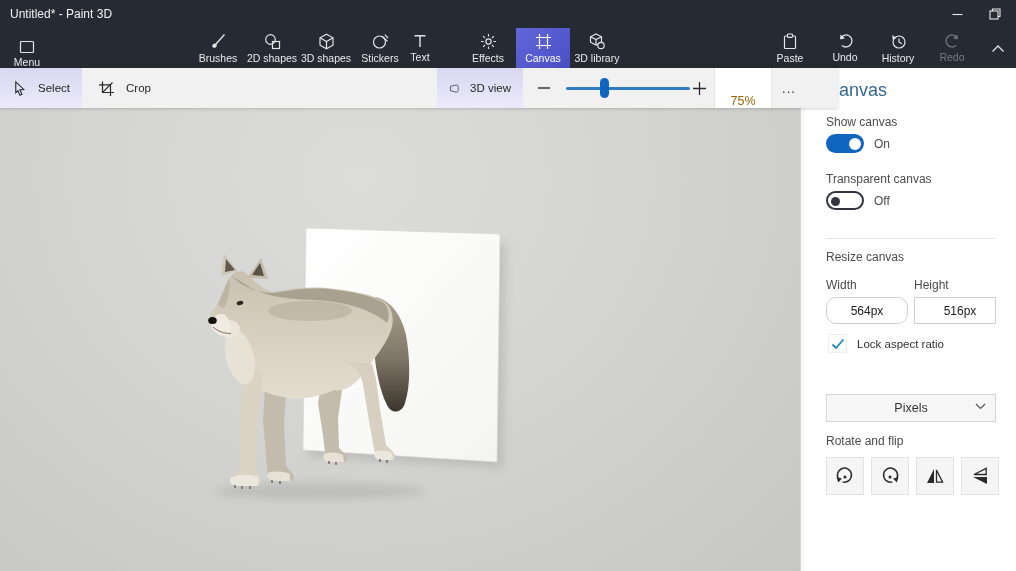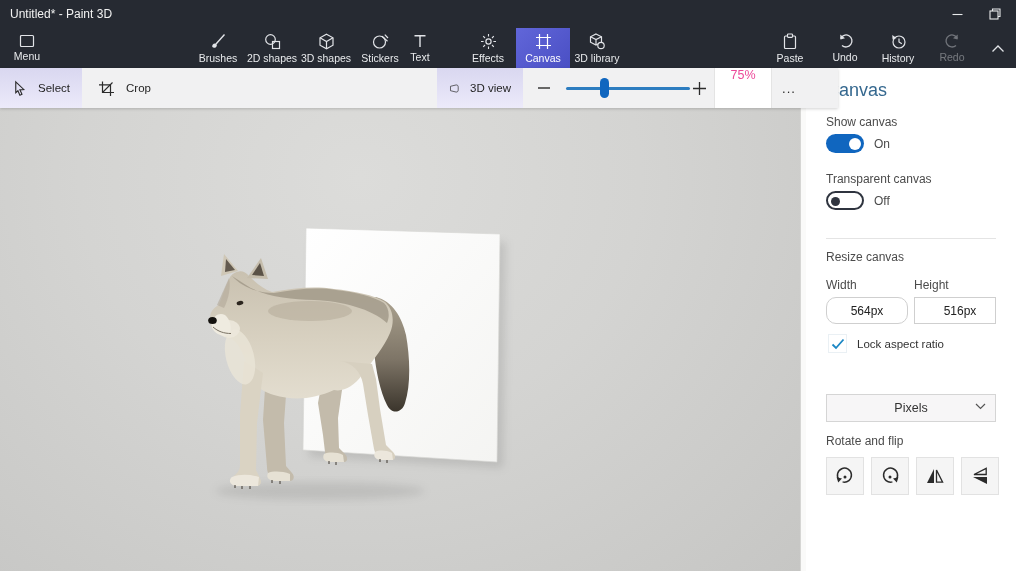--- a/index.html
+++ b/index.html
@@ -9,21 +9,21 @@
   
   .titlebar{position:absolute;left:0;top:0;width:1016px;height:28px;background:#262a32;padding-left:36px;}
   .title-text{position:absolute;left:10px;top:7px;font-size:12px;color:#f2f2f2;}
   .win-controls{position:absolute;right:0;top:0;height:28px;display:flex;}
   .win-btn{width:38px;height:28px;display:flex;align-items:center;justify-content:center;}
   .win-btn svg{display:block;}
 
   
   .toolbar{position:absolute;left:0;top:28px;width:1016px;height:40px;background:#262a32;}
   .menu-block{position:absolute;left:6px;top:0;width:42px;height:40px;display:flex;flex-direction:column;
-              align-items:center;justify-content:center;gap:2px;}
+              align-items:center;justify-content:flex-end;gap:2px;}
   .tab{position:absolute;top:0;width:54px;height:40px;display:flex;flex-direction:column;
        align-items:center;justify-content:center;gap:2px;cursor:default;}
   .tab.active{background:linear-gradient(135deg,#6166d9,#4a4fc4);}
   .tb-label{font-size:10.5px;color:#e8eaec;white-space:nowrap;}
   .tab.active .tb-label{color:#fff;}
   .action{position:absolute;top:0;width:56px;height:40px;display:flex;flex-direction:column;
           align-items:center;justify-content:center;gap:2px;}
   .action.disabled{opacity:.4;}
   .chevron-top{position:absolute;top:0;right:4px;width:28px;height:40px;display:flex;align-items:center;justify-content:center;}
 
@@ -32,21 +32,21 @@
               box-shadow:0 1px 3px rgba(0,0,0,.18);z-index:4;padding-left:32px;}
   .sub-btn{position:absolute;top:0;height:40px;display:flex;align-items:center;gap:11px;padding:0 12px;box-sizing:border-box;}
   .sub-btn .sb-label{font-size:11.5px;color:#1f1f1f;white-space:nowrap;}
   .hl{background:linear-gradient(180deg,#d9d7f0,#eceafa);}
   .zoom-minus,.zoom-plus{position:absolute;top:0;height:40px;width:22px;display:flex;align-items:center;justify-content:center;
        font-size:17px;color:#2b2b2b;}
   .zoom-track{position:absolute;left:566px;top:19px;width:124px;height:2.5px;background:#2d7dc0;border-radius:2px;}
   .zoom-thumb{position:absolute;left:600px;top:10px;width:9px;height:20px;background:#1066bf;border-radius:5px;}
   .zoom-box{position:absolute;left:714px;top:0;width:56px;height:40px;background:#fff;
             border-left:1px solid #e4e4e4;border-right:1px solid #e4e4e4;
-            display:flex;align-items:flex-start;justify-content:center;font-size:12.5px;color:#ec4899;}
+            display:flex;align-items:flex-end;justify-content:center;font-size:12.5px;color:#a16207;}
   .more-dots{position:absolute;left:772px;top:0;width:34px;height:40px;display:flex;align-items:center;justify-content:center;
              font-size:13px;letter-spacing:1px;color:#2b2b2b;}
 
   
   .canvas-area{position:absolute;left:0;top:108px;width:800px;height:463px;
       background:radial-gradient(ellipse at 45% 15%, #dcdcda 0%, #d4d4d2 45%, #c6c6c4 100%);}
   .scroll-strip{position:absolute;left:800px;top:108px;width:6px;height:463px;background:#fafaf9;
       border-left:1px solid #d6d6d4;box-sizing:border-box;}
 
   

